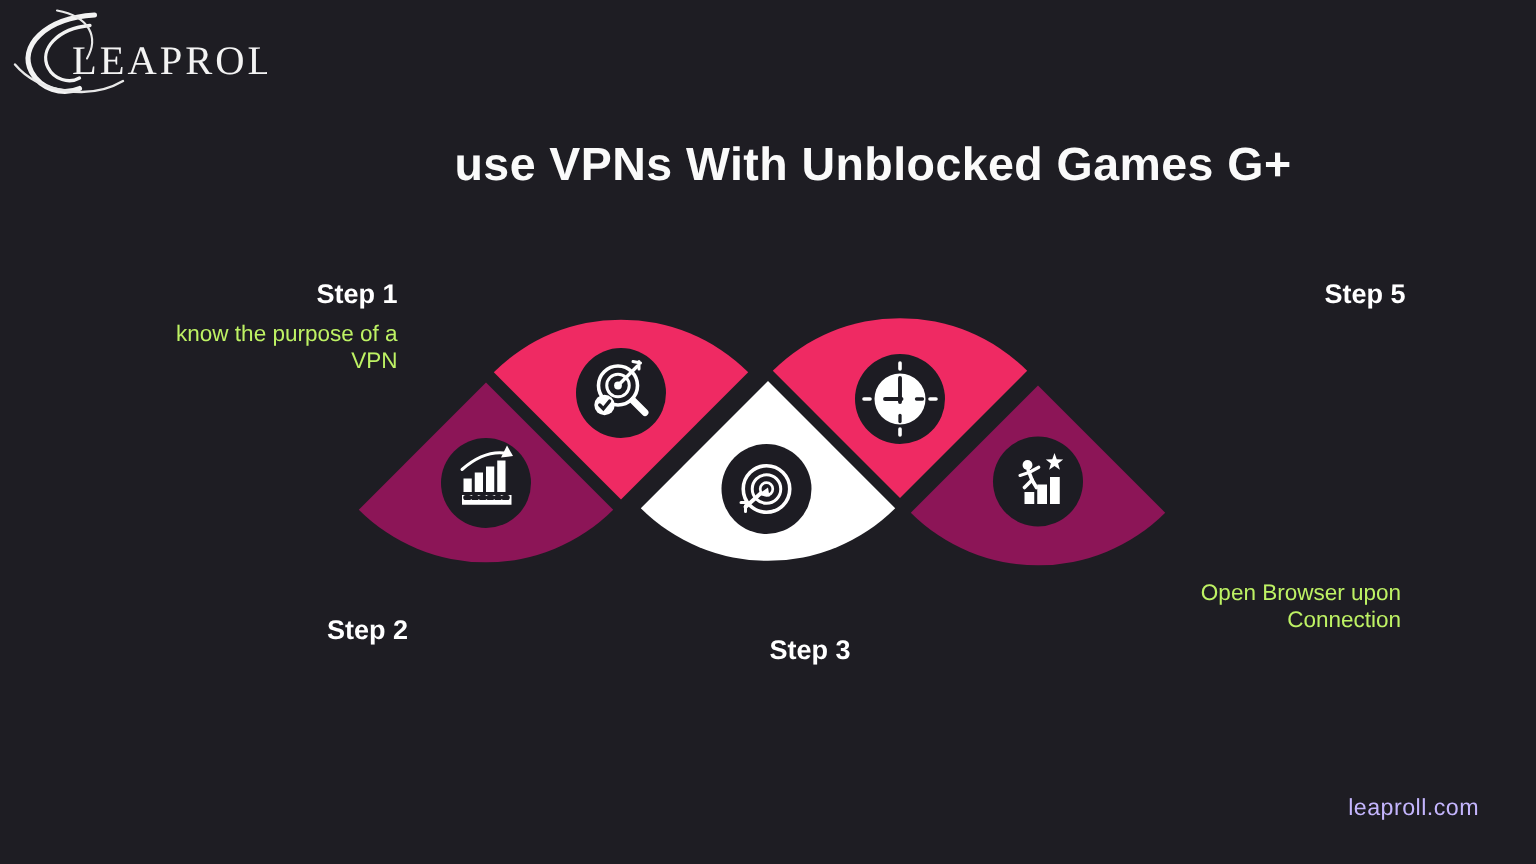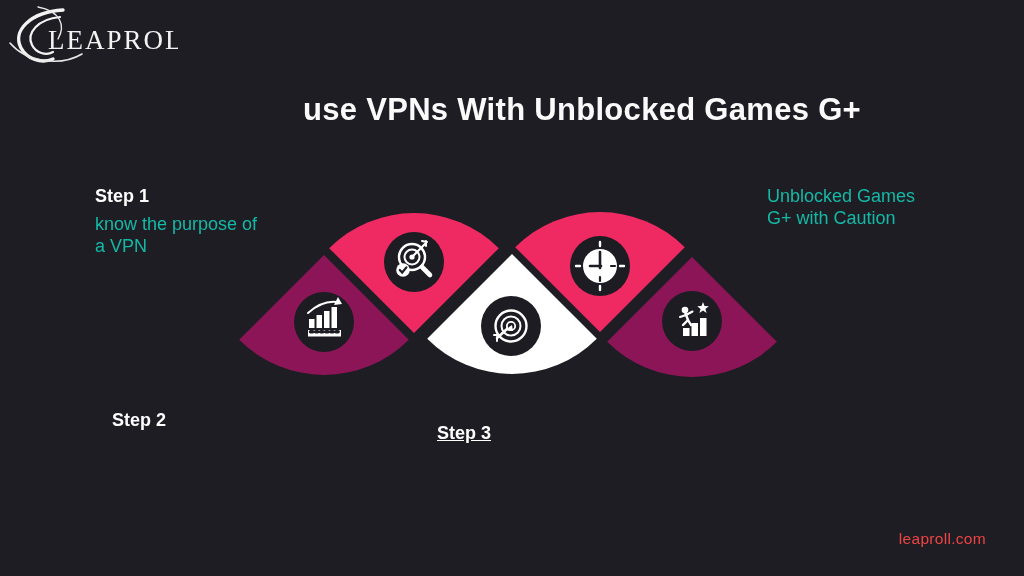--- a/index.html
+++ b/index.html
@@ -12,36 +12,36 @@
   
   .logo{position:absolute;left:8px;top:5px;width:170px;height:64px;}
   .logo svg{display:block;}
   .logo-text{font-family:"Liberation Serif", serif;font-size:27px;letter-spacing:2px;fill:#f3f3f3;}
   
   .title{
     position:absolute;left:70px;top:92px;width:1024px;margin:0;
     text-align:center;font-size:31px;font-weight:700;letter-spacing:.3px;color:#fafafa;
   }
   
-  .step{position:absolute;text-align:left;}
+  .step{position:absolute;text-align:right;}
   .step h2{margin:0 0 7px 0;font-size:18px;font-weight:700;color:#ffffff;}
-  .step p{margin:0;font-size:18px;line-height:1.22;color:#14b8a6;font-weight:400;}
+  .step p{margin:0;font-size:15px;line-height:1.22;color:#bef264;font-weight:400;}
   .step-1{left:95px; top:186px;width:170px;}
   .step-2{left:112px;top:387px;width:160px;margin-top:23px;}
-  .step-3{left:437px;top:423px;width:150px;text-decoration:underline;}
+  .step-3{left:417px;top:423px;width:150px;}
   .step-4{left:769px;top:387px;width:165px;}
   .step-5{left:767px;top:186px;width:170px;}
   
   .diagram{position:absolute;left:0;top:0;}
   .disc{fill:#1D1C23;}
   .ink{stroke:#ffffff;fill:none;stroke-linecap:round;}
   .inkfill{fill:#ffffff;stroke:none;}
   .dark{stroke:#1D1C23;fill:none;stroke-linecap:round;}
   
-  .footer{position:absolute;right:38px;top:530px;font-size:15.5px;color:#ef4444;letter-spacing:.3px;}
+  .footer{position:absolute;right:38px;top:530px;font-size:15.5px;color:#c4b5fd;letter-spacing:.3px;}
 </style>
 </head>
 <body>
 
 <div class="canvas">
 
   <div class="logo">
     <svg width="170" height="64" viewBox="0 0 170 64">
       <g>
         <path d="M55,5 C22,7 4,26 13,43 C19,54 33,59 45,54" stroke="#f3f3f3" stroke-width="3.4" fill="none" stroke-linecap="round"></path>
@@ -59,23 +59,24 @@
     <h2>Step 1</h2>
     <p>know the purpose of a VPN</p>
   </div>
   <div class="step step-2">
     <h2>Step 2</h2>
   </div>
   <div class="step step-3">
     <h2>Step 3</h2>
   </div>
   <div class="step step-4">
+    <p>Open Browser upon Connection</p>
   </div>
   <div class="step step-5">
-    <p>Unblocked Games G+ with Caution</p>
+    <h2>Step 5</h2>
   </div>
 
   <svg class="diagram" width="1024" height="576" viewBox="0 0 1024 576">
 
     <path d="M324,255 L239.2,339.8 A120,120 0 0 0 408.8,339.8 Z" fill="#8C1557"></path>
     <path d="M414,333 L329.2,248.2 A120,120 0 0 1 498.8,248.2 Z" fill="#EF2A63"></path>
     <path d="M512,254 L427.2,338.8 A120,120 0 0 0 596.8,338.8 Z" fill="#FFFFFF"></path>
     <path d="M600,332 L515.2,247.2 A120,120 0 0 1 684.8,247.2 Z" fill="#EF2A63"></path>
     <path d="M692,257 L607.2,341.8 A120,120 0 0 0 776.8,341.8 Z" fill="#8C1557"></path>
 

